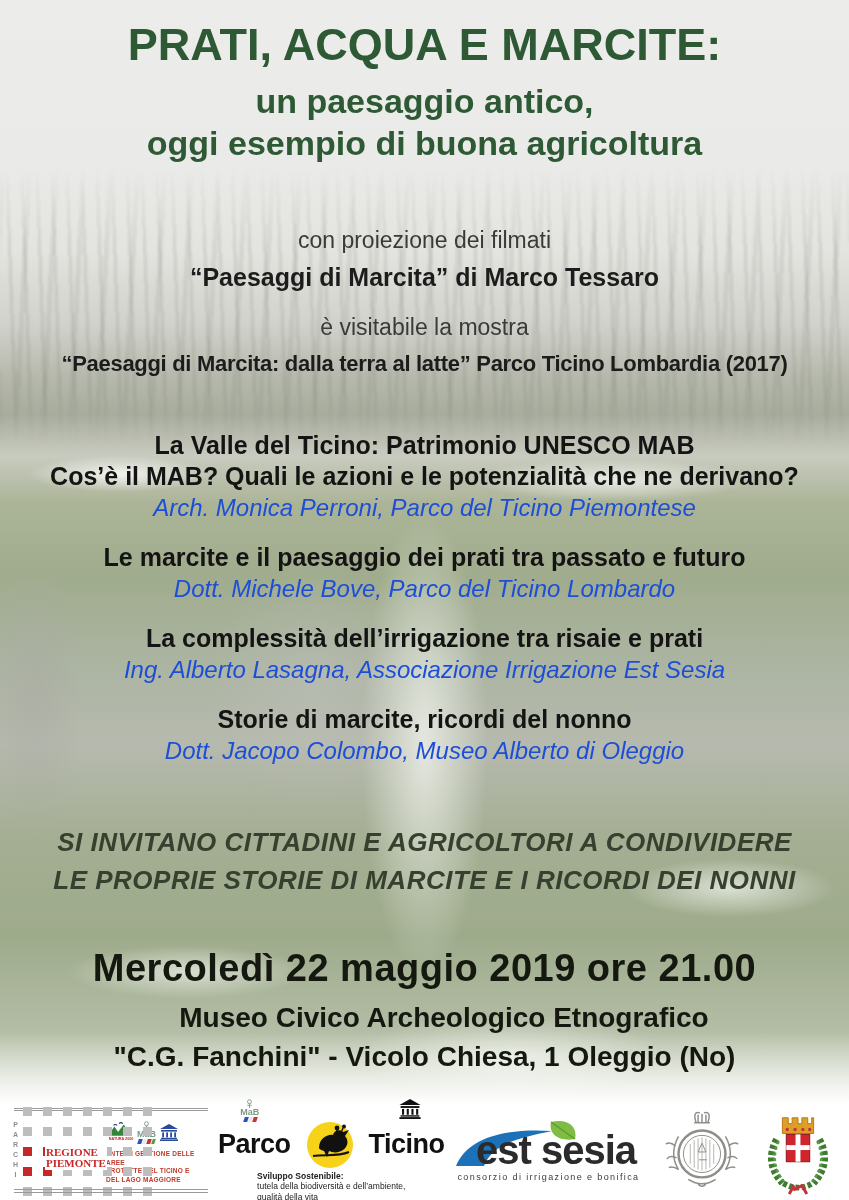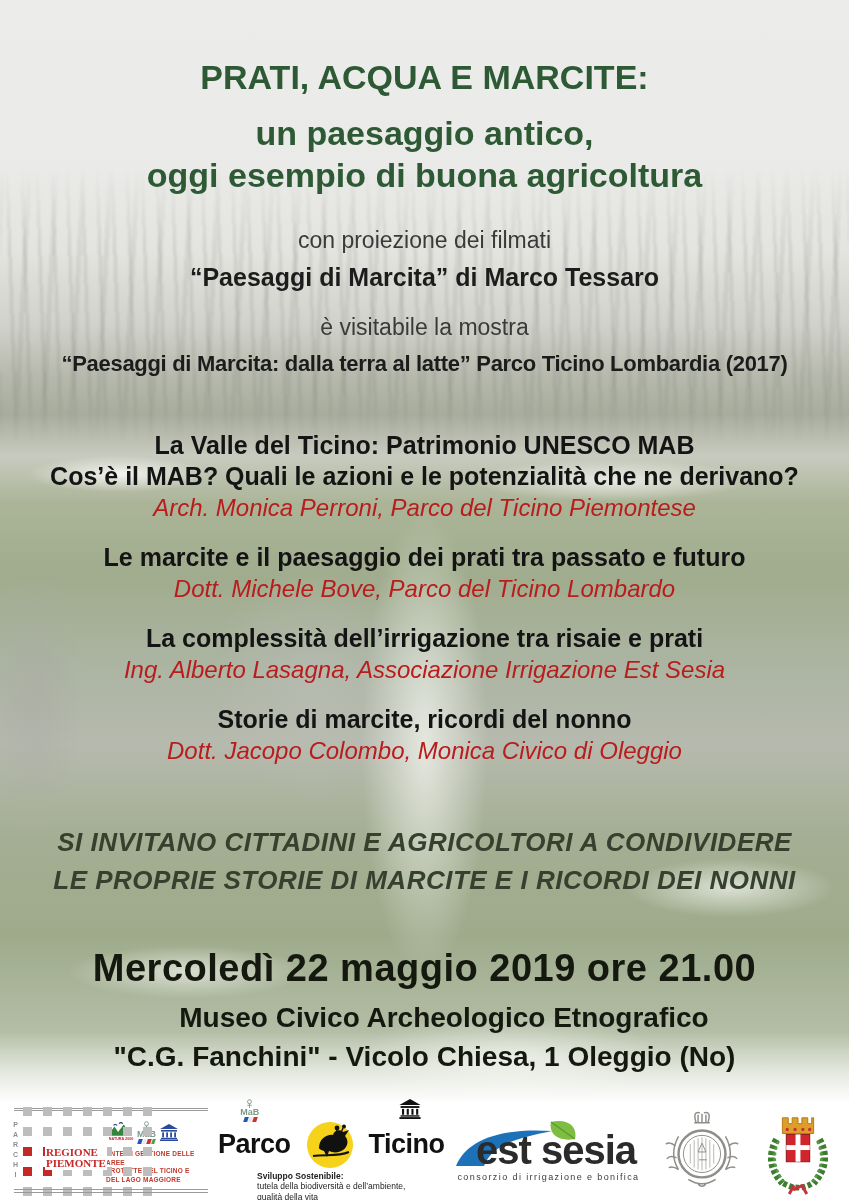--- a/index.html
+++ b/index.html
@@ -39,35 +39,35 @@
     background:
       repeating-linear-gradient(88deg, rgba(104,110,100,.15) 0 3px, rgba(0,0,0,0) 3px 15px),
       repeating-linear-gradient(93deg, rgba(104,110,100,.11) 0 5px, rgba(0,0,0,0) 5px 27px);
     -webkit-mask-image: linear-gradient(to bottom, transparent 0, #000 30%, #000 80%, transparent 100%);
     mask-image: linear-gradient(to bottom, transparent 0, #000 30%, #000 80%, transparent 100%);
     filter: blur(1.2px);
   }
   
   .sec { position: absolute; left: 0; right: 0; text-align: center; }
   .title { top: 16px; color: #2d5a35; font-weight: bold; }
-  .title-l1 { font-size: 34px; line-height: 58px; letter-spacing: 0; margin-top: 32px; }
+  .title-l1 { font-size: 45px; line-height: 58px; letter-spacing: 0; }
   .title-l2 { font-size: 34px; line-height: 42px; margin-top: 6px; }
   .title-l3 { font-size: 34px; line-height: 42px; }
 
   .screening { top: 210px; }
   .intro { font-size: 23px; color: #3a3a3a; line-height: 29px; margin-top: 16px; }
   .strong-line { font-size: 25px; font-weight: bold; color: #1c1c1c; margin-top: 8px; }
 
   .exhibition { top: 297px; }
   .exh-detail { font-size: 22px; font-weight: bold; letter-spacing: -0.3px; color: #1c1c1c; margin-top: 9px; }
 
   .talks { top: 430px; }
   .talk { margin-bottom: 19px; }
   .talk-line { font-size: 25px; font-weight: bold; line-height: 31px; color: #141414; }
-  .talk-speaker { font-size: 24px; font-style: italic; line-height: 30px; color: #b91c1c; margin-top: 1px; }
+  .talk-speaker { font-size: 24px; font-style: italic; line-height: 30px; color: #1d4ed8; margin-top: 1px; }
 
   .invitation { top: 823px; font-style: italic; font-weight: bold; font-size: 26px; line-height: 38px; color: #35402f; letter-spacing: .5px; }
 
   .event { top: 942px; color: #14180f; }
   .event-date { font-size: 38px; font-weight: bold; line-height: 52px; letter-spacing: .5px; }
   .event-venue { font-size: 28px; font-weight: bold; line-height: 40px; margin-top: 4px; margin-left: 39px; }
   .event-address { font-size: 28px; font-weight: bold; line-height: 38px; }
 
   
   .footer {
@@ -148,21 +148,21 @@
     <div class="talk">
       <div class="talk-line">Le marcite e il paesaggio dei prati tra passato e futuro</div>
       <div class="talk-speaker">Dott. Michele Bove, Parco del Ticino Lombardo</div>
     </div>
     <div class="talk">
       <div class="talk-line">La complessità dell’irrigazione tra risaie e prati</div>
       <div class="talk-speaker">Ing. Alberto Lasagna, Associazione Irrigazione Est Sesia</div>
     </div>
     <div class="talk">
       <div class="talk-line">Storie di marcite, ricordi del nonno</div>
-      <div class="talk-speaker">Dott. Jacopo Colombo, Monica Civico di Oleggio</div>
+      <div class="talk-speaker">Dott. Jacopo Colombo, Museo Alberto di Oleggio</div>
     </div>
   </div>
 
   <div class="sec invitation">
     <div>SI INVITANO CITTADINI E AGRICOLTORI A CONDIVIDERE</div>
     <div>LE PROPRIE STORIE DI MARCITE E I RICORDI DEI NONNI</div>
   </div>
 
   <div class="sec event">
     <div class="event-date">Mercoledì 22 maggio 2019 ore 21.00</div>

